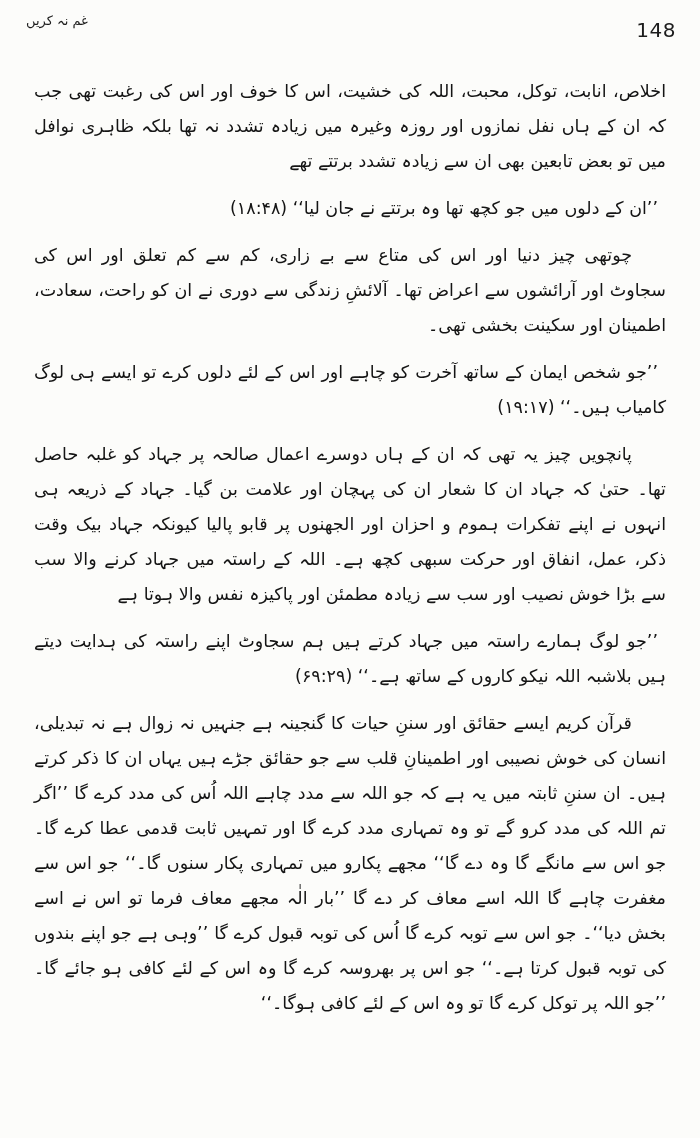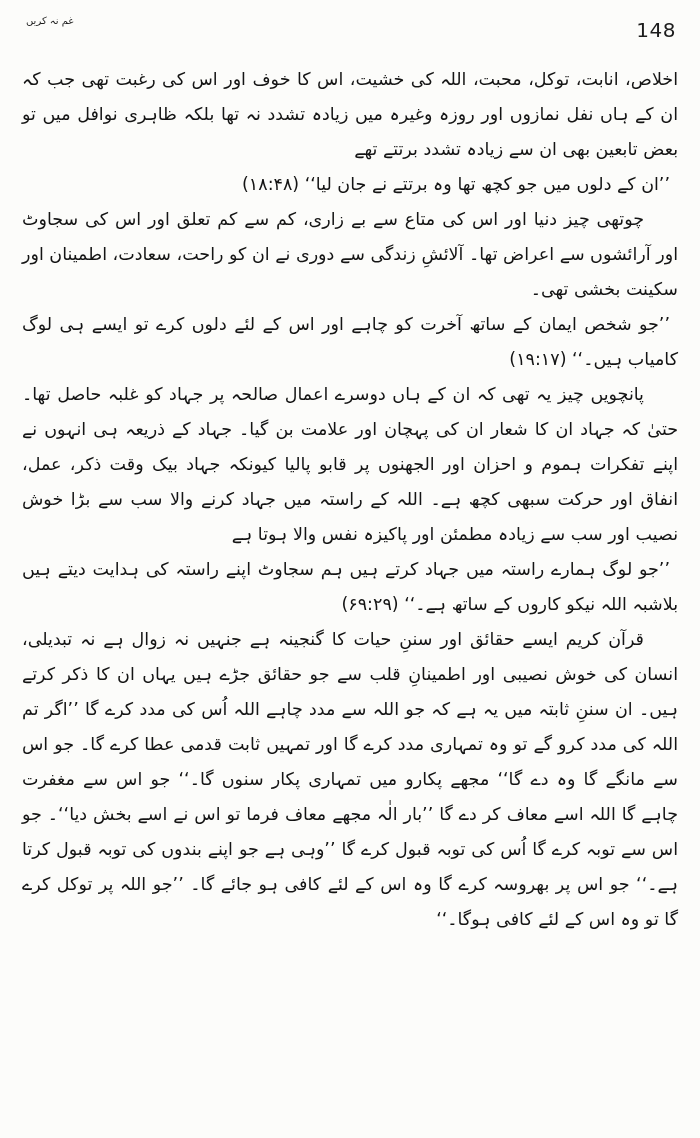--- a/index.html
+++ b/index.html
@@ -24,21 +24,21 @@
     top: 10px;
     left: 0;
     right: 0;
     height: 46px;
   }
   .book-title {
     position: absolute;
     top: 2px;
     left: 26px;
     width: 78px;
-    font-size: 10px;
+    font-size: 13px;
     line-height: 17px;
     text-align: left;
     color: #1c1c1c;
   }
   .page-number {
     position: absolute;
     top: 8px;
     right: 24px;
     font-size: 20px;
     letter-spacing: 0.5px;
@@ -51,21 +51,21 @@
     top: 62px;
     right: 22px;
     left: 22px;
     bottom: 14px;
     font-size: 17.5px;
     line-height: 35px;
     text-align: justify;
     text-justify: inter-word;
   }
   .content p {
-    margin: 0;
+    margin: 12px;
     padding: 0;
   }
   .content p.indent {
     text-indent: 34px;
   }
   .content p.quote {
     text-indent: 8px;
   }
 </style>
 </head>

